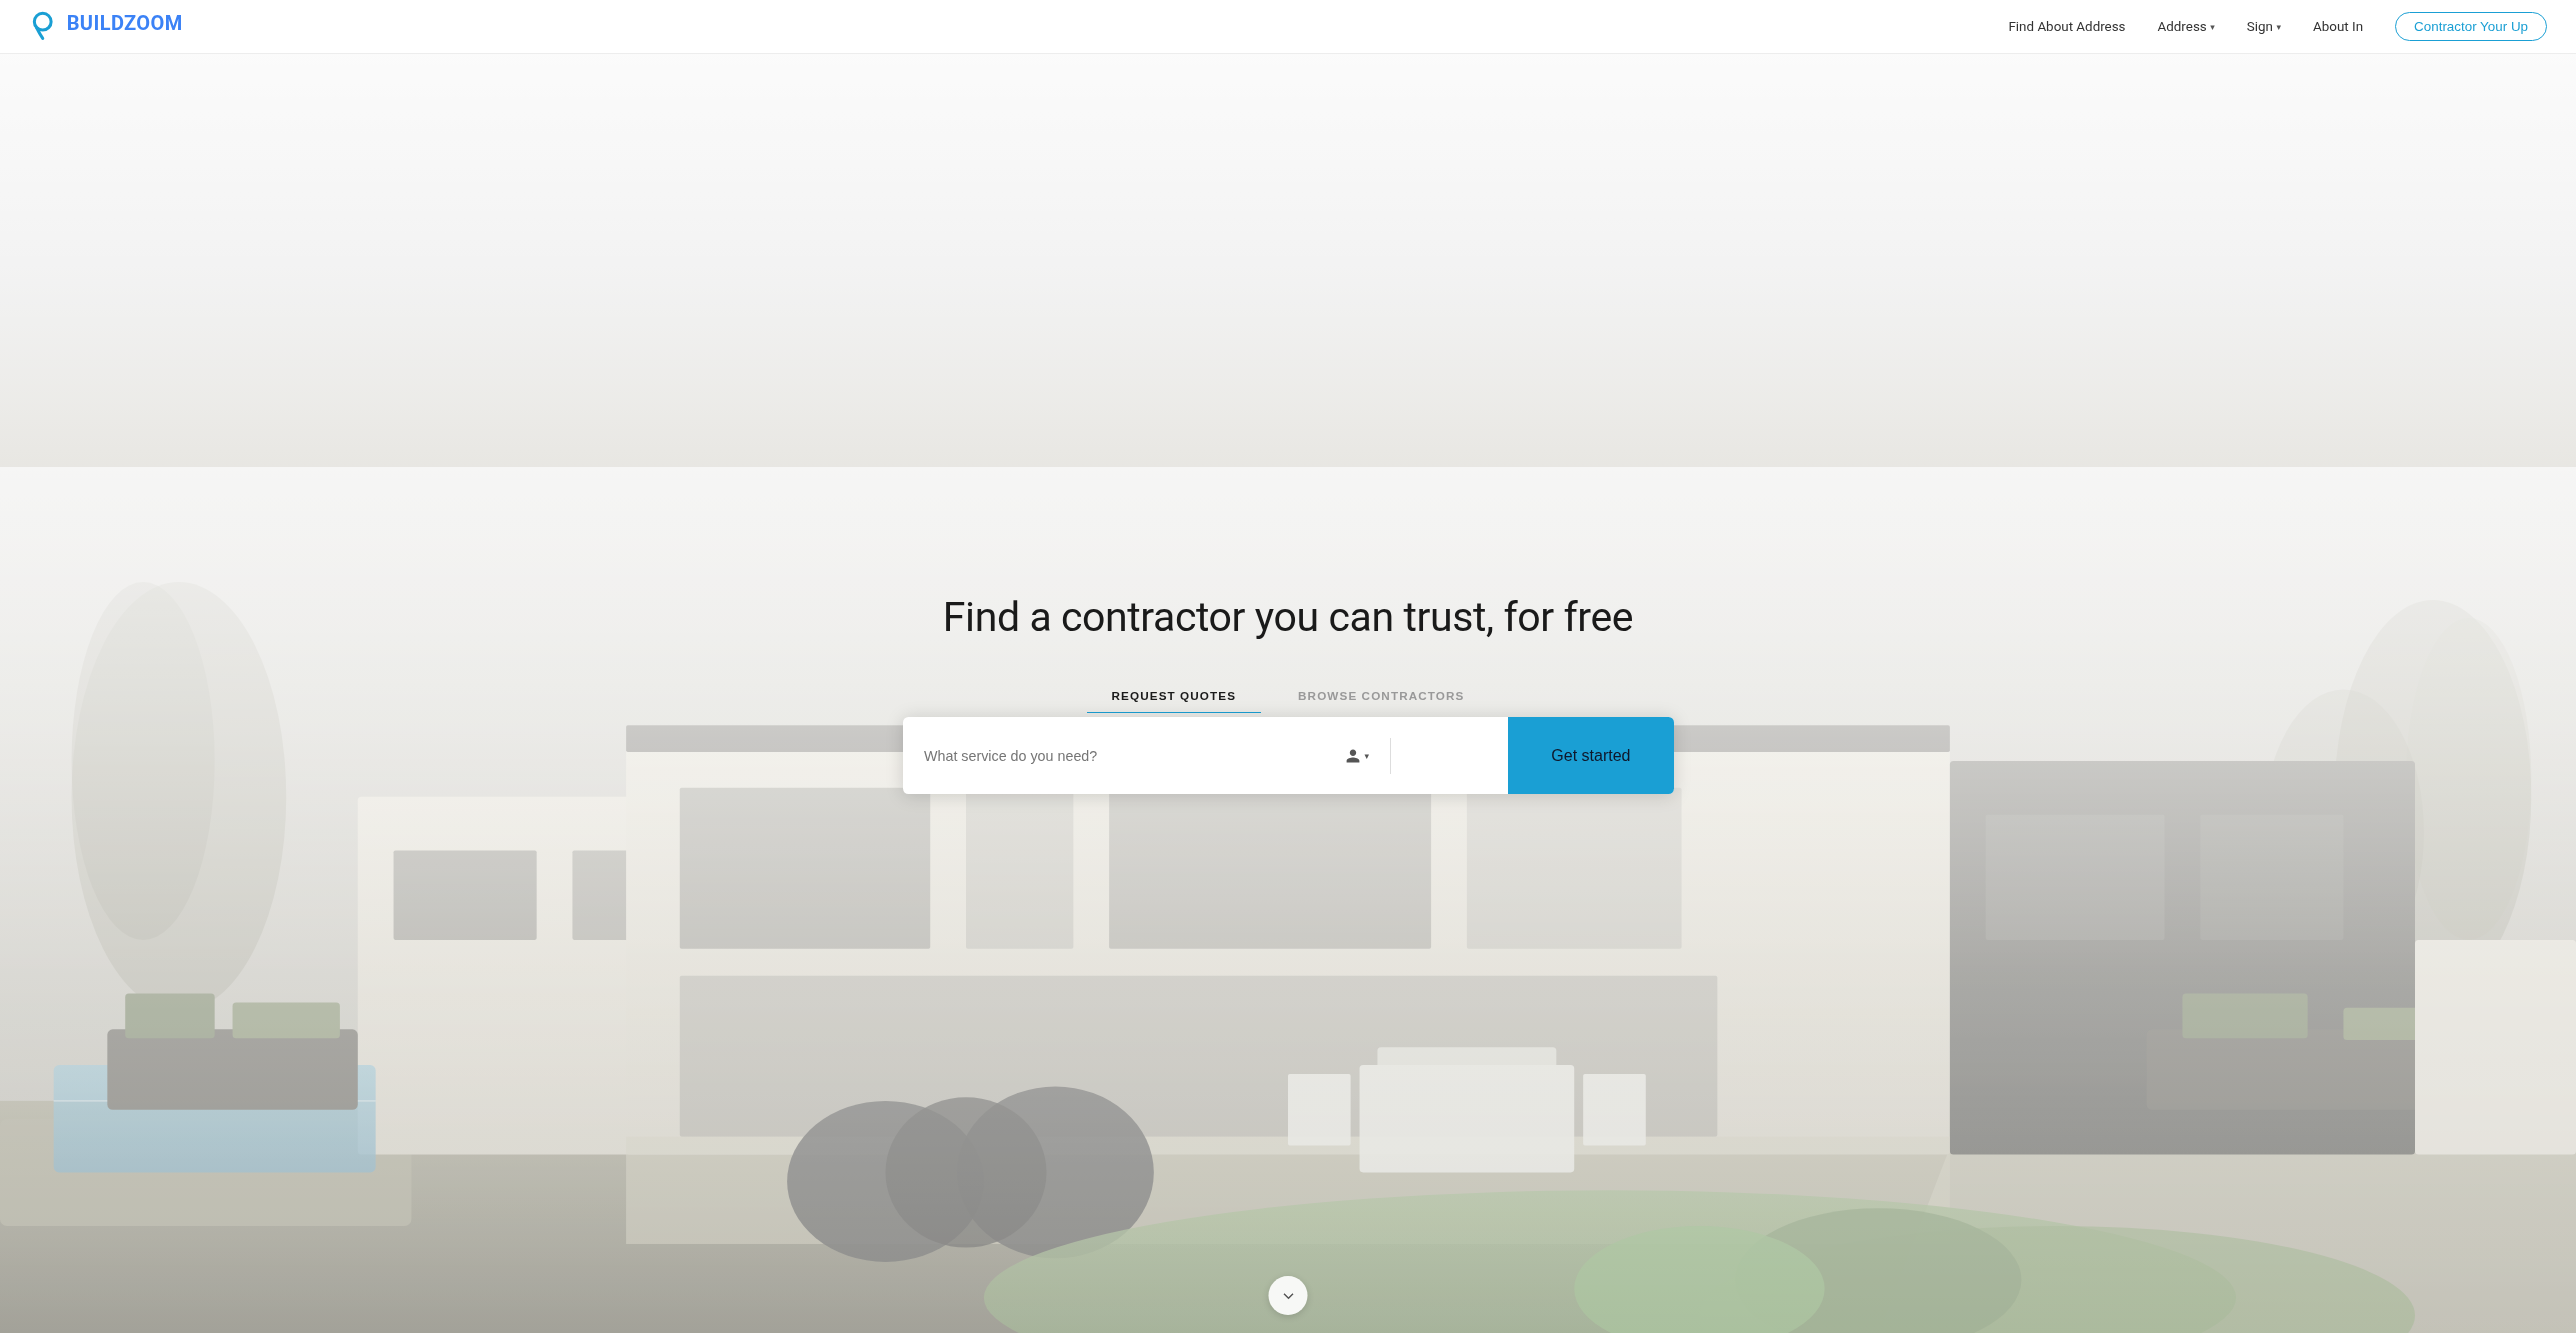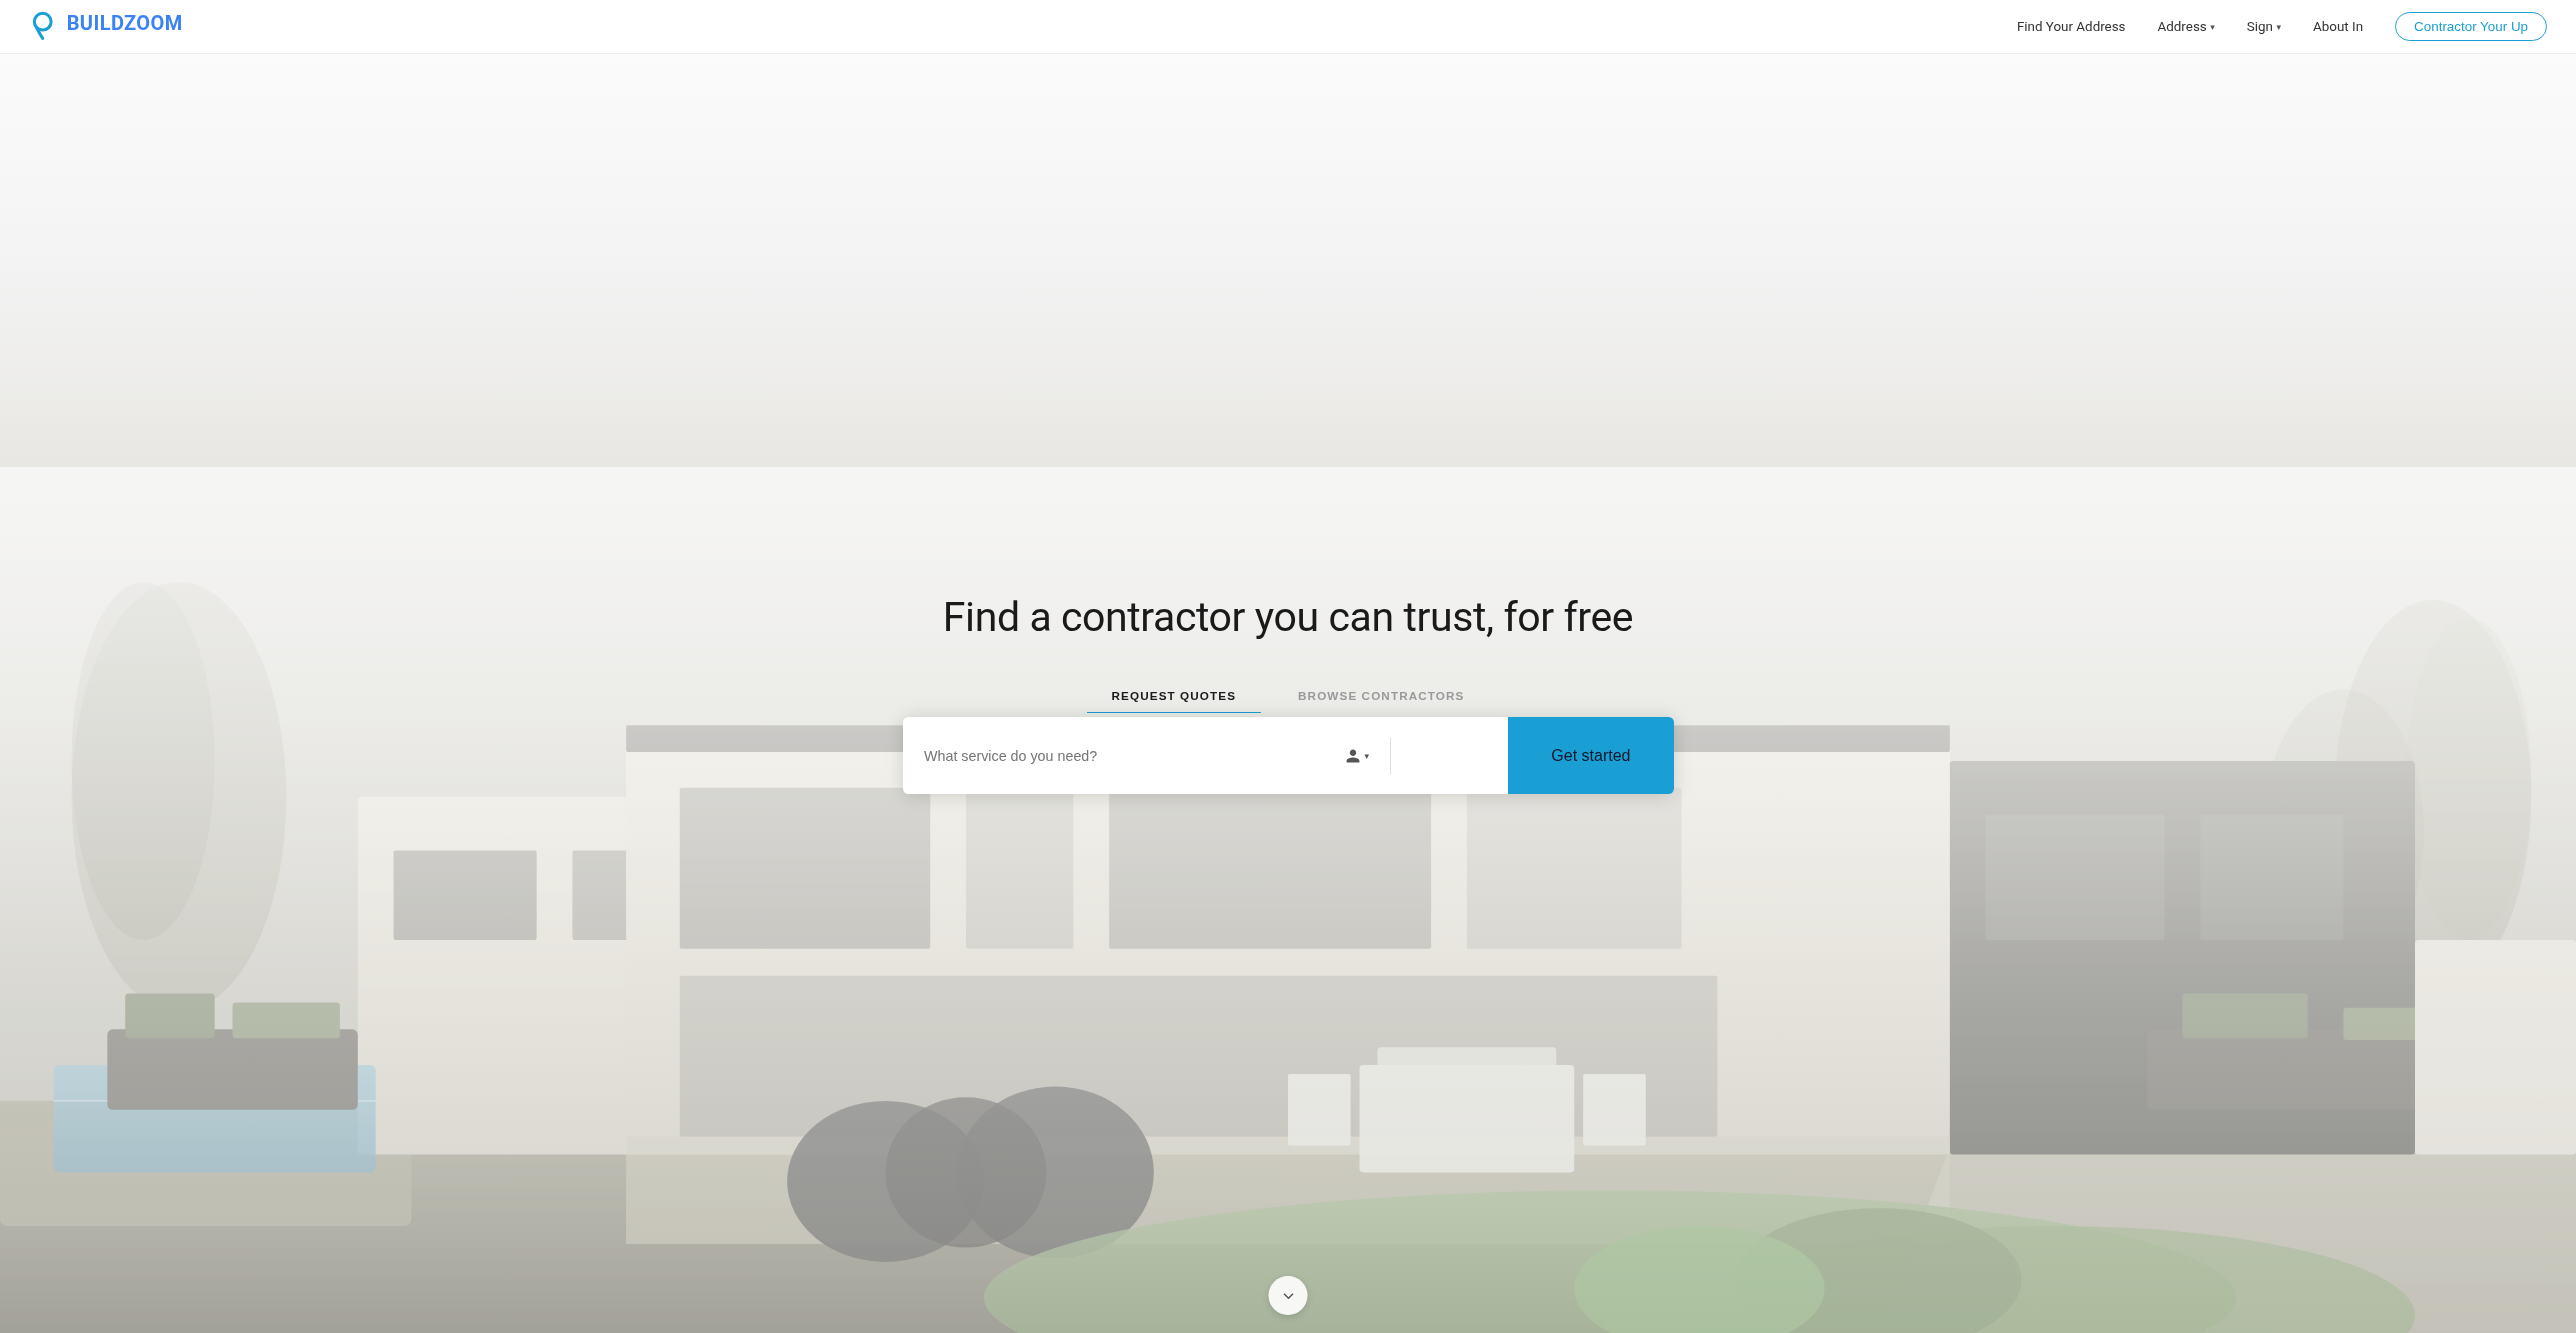--- a/index.html
+++ b/index.html
@@ -302,21 +302,21 @@
   <a class="nav-logo" href="#">
     <svg class="nav-logo-icon" viewBox="0 0 40 40" fill="none" xmlns="http://www.w3.org/2000/svg">
       <circle cx="18" cy="14" r="11" stroke="#1a9fd4" stroke-width="4" fill="none"></circle>
       <path d="M10 22 Q14 30 18 36" stroke="#1a9fd4" stroke-width="4" fill="none" stroke-linecap="round"></path>
     </svg>
     <span>BUILDZOOM</span>
   </a>
 
   <div class="nav-links">
     <a class="nav-link" href="#">
-      <span>Find Your Address</span>
+      <span>Find About Address</span>
     </a>
     <a class="nav-link nav-link-dropdown" href="#">
       <span>Address</span>
       <span class="chevron">▾</span>
     </a>
     <a class="nav-link nav-link-dropdown" href="#">
       <span>Sign</span>
       <span class="chevron">▾</span>
     </a>
     <a class="nav-signin" href="#">

